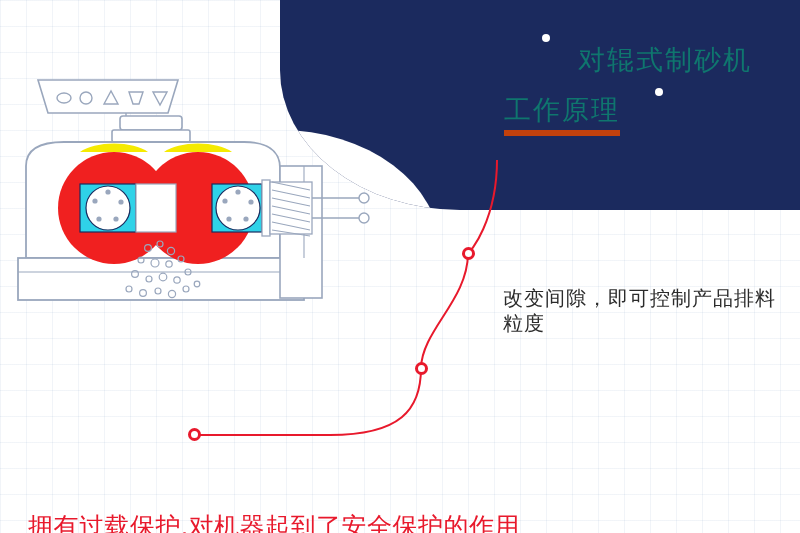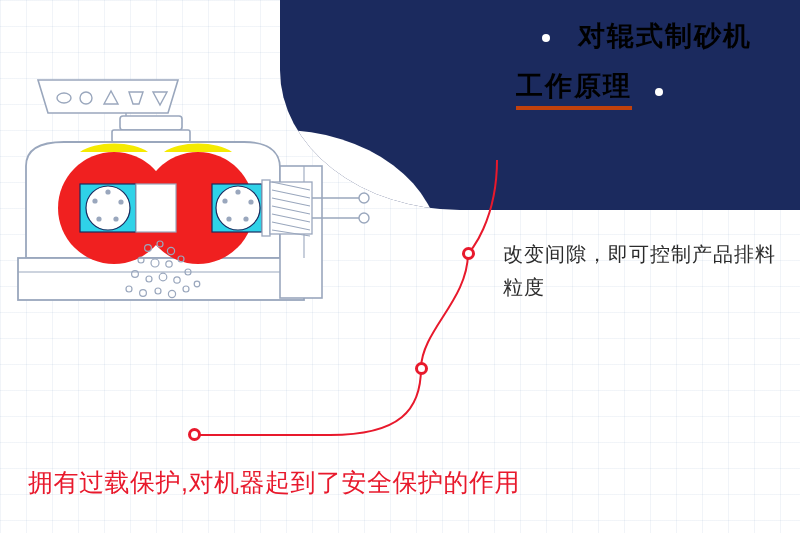--- a/index.html
+++ b/index.html
@@ -47,30 +47,31 @@
     position: absolute;
     left: -40px;
     bottom: -60px;
     width: 200px;
     height: 140px;
     background: #ffffff;
     border-top-right-radius: 160px 120px;
   }
   .title-line {
     position: absolute;
-    color: #000000;
+    color: #0f766e;
     font-size: 27px;
-    font-weight: bold;
+    font-weight: normal;
     letter-spacing: 2px;
     white-space: nowrap;
+    margin-top: 24px;
   }
   #title-1 { right: 48px; top: 18px; }
   #title-2 {
-    right: 168px; top: 68px;
-    border-bottom: 4px solid #c2410c;
+    right: 180px; top: 68px;
+    border-bottom: 6px solid #c2410c;
     padding-bottom: 2px;
   }
   .title-dot {
     position: absolute;
     width: 8px;
     height: 8px;
     border-radius: 50%;
     background: #ffffff;
   }
   #title-dot-1 { right: 250px; top: 34px; }
@@ -93,22 +94,23 @@
     box-sizing: border-box;
   }
   #node-1 { left: 462px; top: 247px; }
   #node-2 { left: 415px; top: 362px; }
   #node-3 { left: 188px; top: 428px; }
 
   .callout {
     position: absolute;
     color: #2b2b2b;
     font-size: 20px;
-    line-height: 33px;
+    line-height: 25px;
     letter-spacing: 1px;
+    margin-top: 48px;
   }
   #callout-1 { left: 503px; top: 238px; width: 290px; }
   #callout-2 { left: 455px; top: 352px; width: 330px; }
   #callout-3 {
     left: 28px; top: 466px;
     color: #e8192c;
     font-size: 25px;
     letter-spacing: 0.5px;
     white-space: nowrap;
   }

